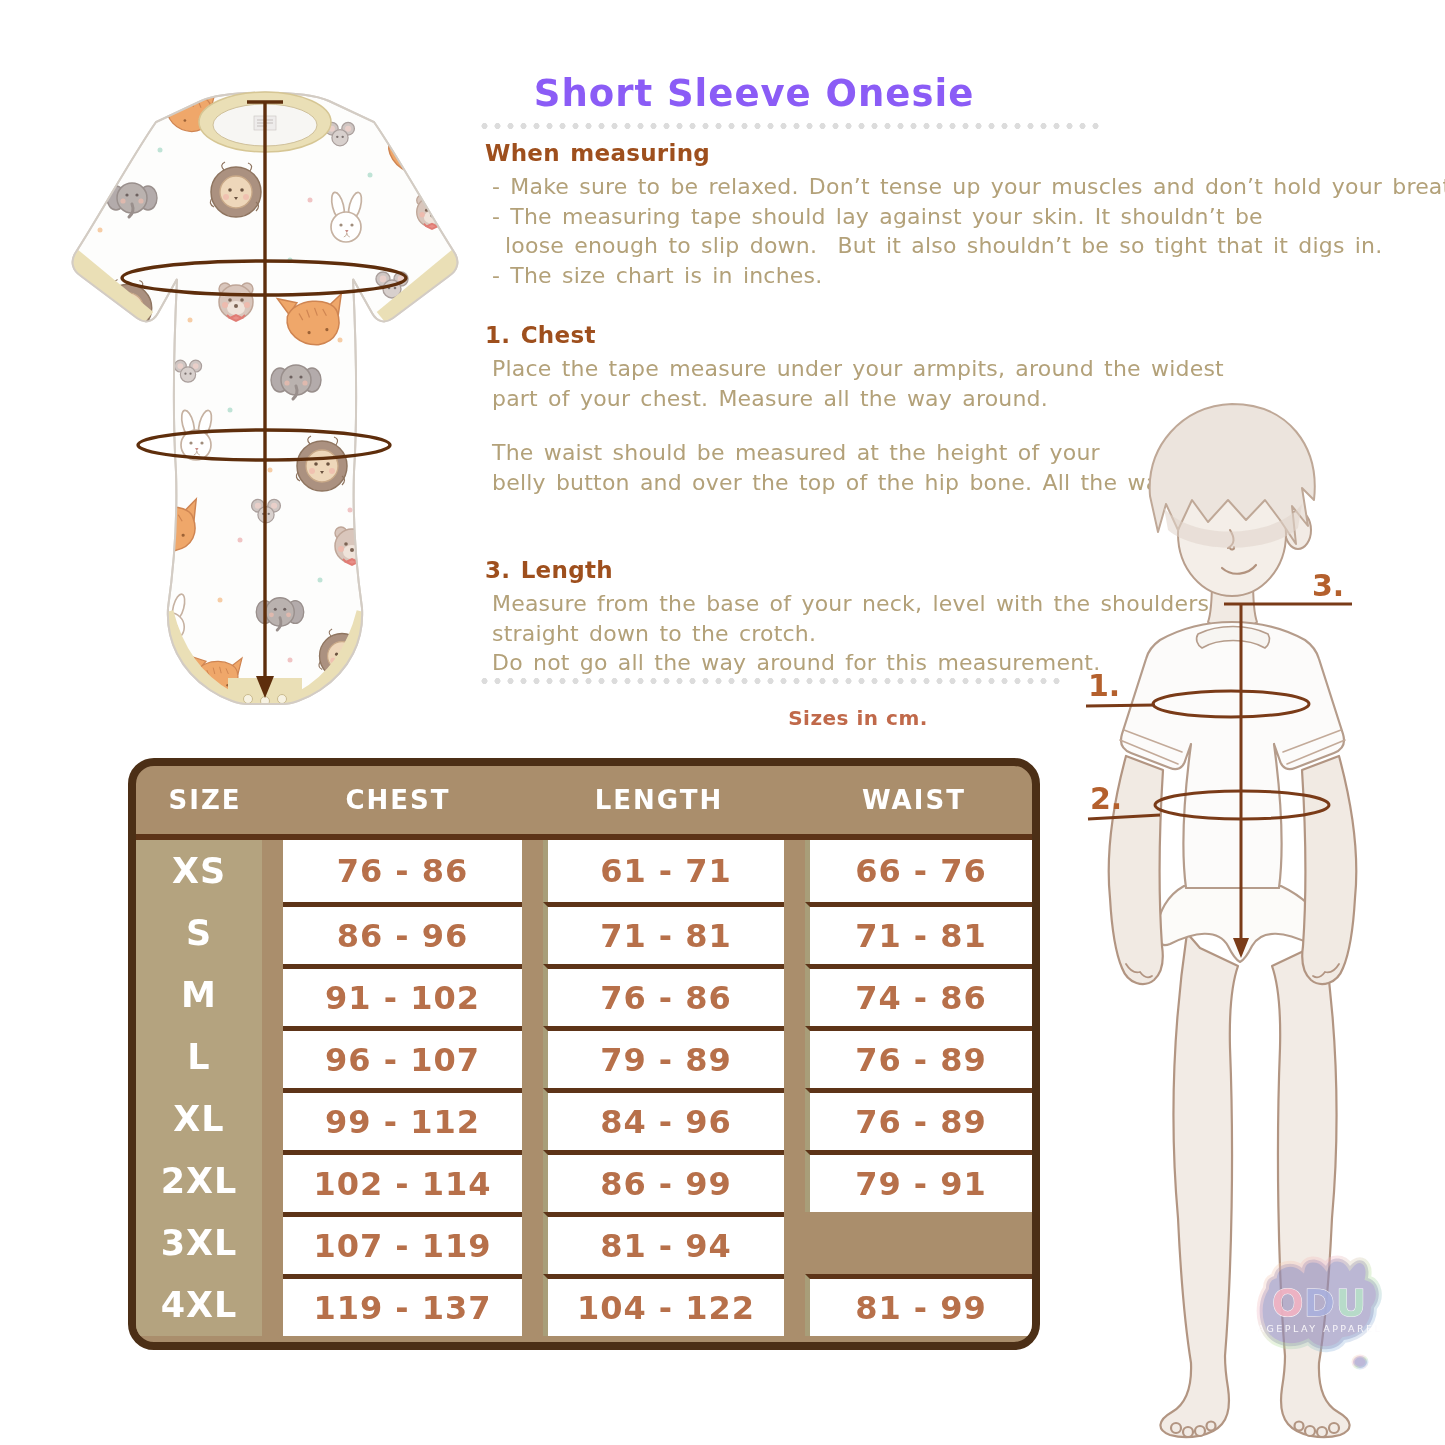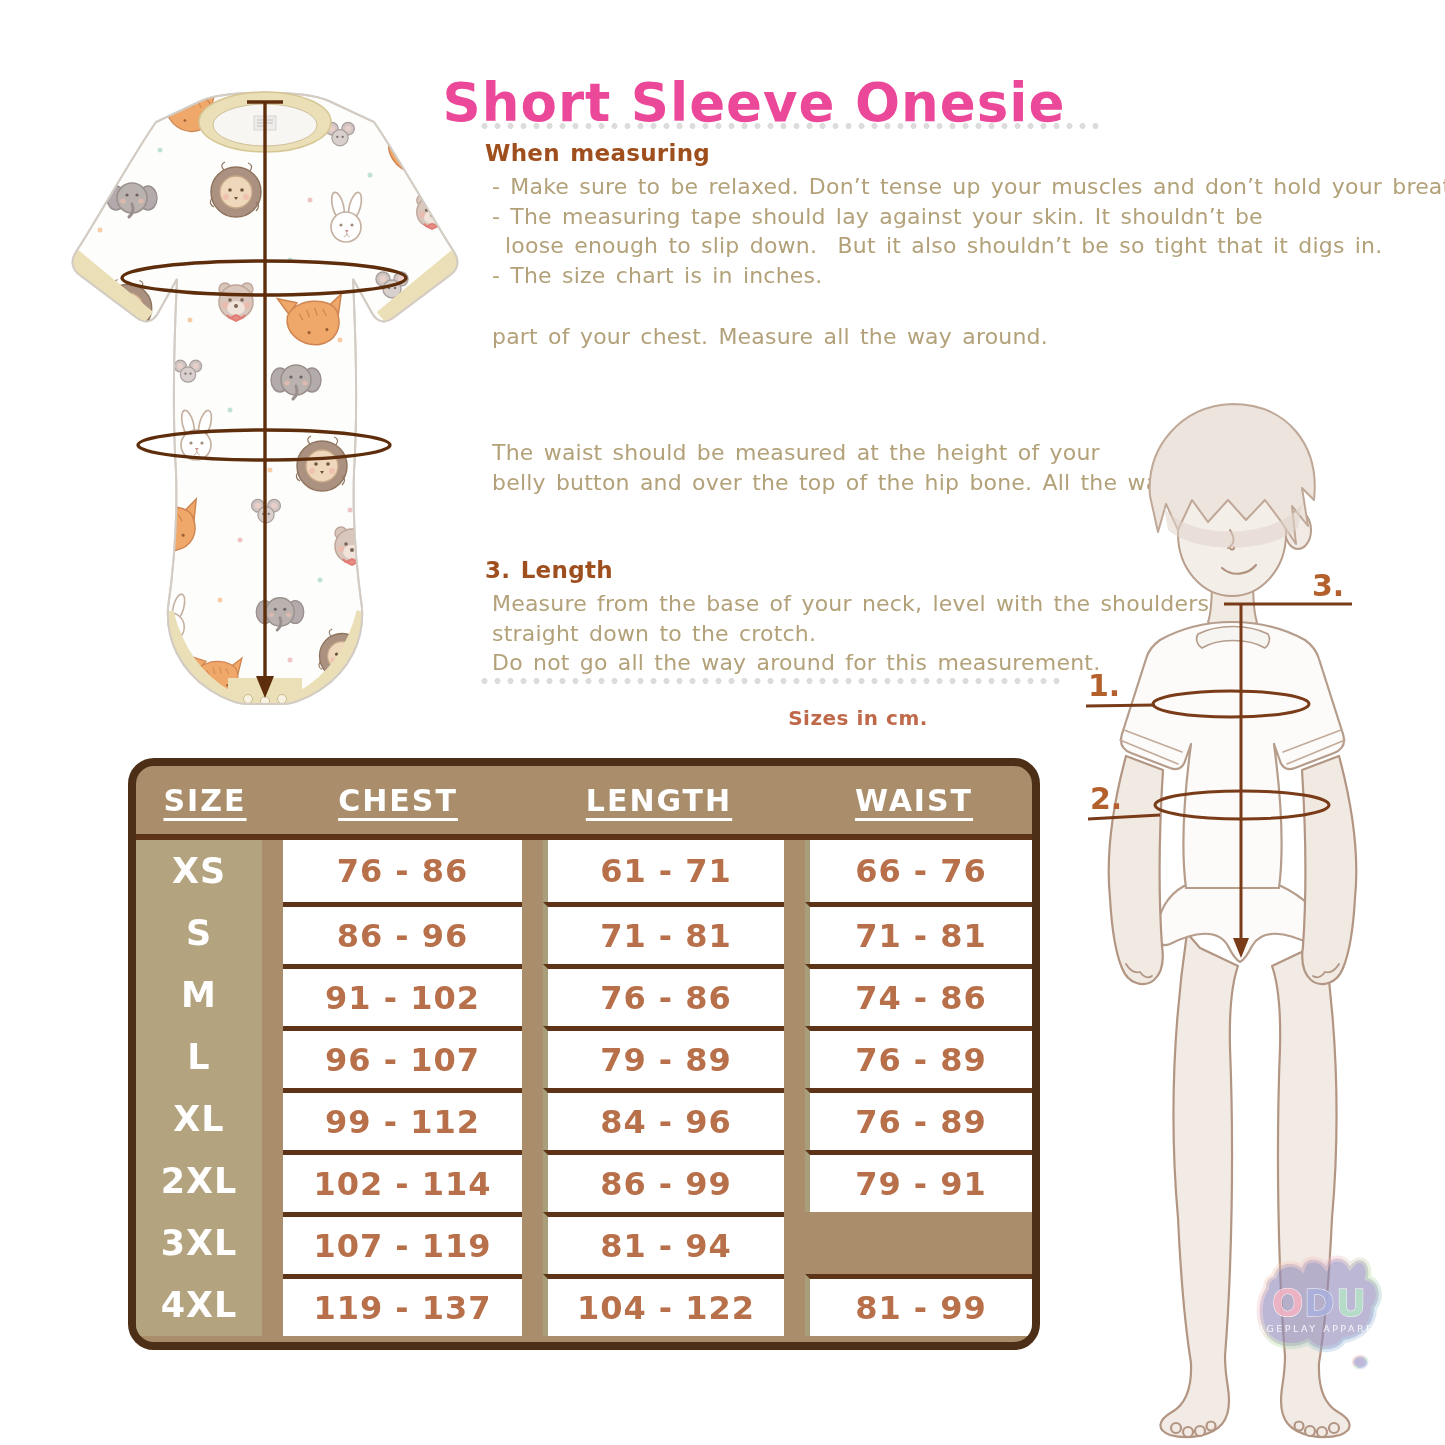--- a/index.html
+++ b/index.html
@@ -1,21 +1,21 @@
 <!DOCTYPE html>
 <html><head>
 <meta charset="utf-8">
 <style>
   html,body{margin:0;padding:0;}
   body{width:1445px;height:1445px;position:relative;background:#ffffff;
        font-family:"DejaVu Sans","Liberation Sans",sans-serif;overflow:hidden;}
   .abs{position:absolute;}
   
-  .title{left:430px;top:72px;width:648px;text-align:center;font-size:53px;font-weight:bold;
-         color:#ec4899;letter-spacing:1px;}
+  .title{left:430px;top:72px;width:648px;text-align:center;font-size:37px;font-weight:bold;
+         color:#8b5cf6;letter-spacing:1px;}
   .dots{height:8px;background-image:radial-gradient(circle,#dcdcdc 2.8px,rgba(0,0,0,0) 3.3px);
         background-size:13px 8px;background-repeat:repeat-x;background-position:0 center;}
   .dots1{left:478px;top:122px;width:622px;}
   .dots2{left:478px;top:677px;width:586px;}
   .instr-head{font-size:23px;font-weight:bold;color:#9e4f1d;letter-spacing:.3px;word-spacing:2px;}
   .instr-line{font-size:22px;color:#b3a179;letter-spacing:.2px;word-spacing:3px;line-height:29.5px;
               padding-left:7px;white-space:pre;}
   .instr-line.indent{padding-left:20px;}
   .block{left:485px;}
   .b-when{top:140px;}
@@ -24,22 +24,22 @@
   .b-length{top:557px;}
   .block .instr-head{margin-bottom:6px;}
   .sizes-note{left:688px;top:706px;width:340px;text-align:center;font-size:20px;font-weight:600;
               color:#c0694a;letter-spacing:.5px;}
   
   .stable{left:128px;top:758px;width:912px;height:592px;box-sizing:border-box;
           border:8px solid #4c2f16;border-radius:26px;background:#aa8e6c;overflow:hidden;}
   .thead{display:grid;grid-template-columns:126px 260px 262px 1fr;height:68px;
          border-bottom:6px solid #5d3418;}
   .thead .hc{display:flex;align-items:center;justify-content:center;color:#ffffff;
-         font-size:30px;font-weight:bold;letter-spacing:2px;
-         text-decoration:underline;text-decoration-color:#ffffff;
+         font-size:26px;font-weight:bold;letter-spacing:2px;
+         text-decoration-color:#ffffff;
          text-decoration-thickness:3px;text-underline-offset:7px;padding-left:12px;}
   .trow{display:grid;grid-template-columns:126px 260px 262px 1fr;height:62px;}
   .cell{display:flex;align-items:center;justify-content:center;box-sizing:border-box;text-align:center;}
   .c-size{background:#b4a37f;color:#ffffff;font-size:35px;font-weight:bold;letter-spacing:1px;}
   .c-val{background:#ffffff;color:#b7704a;font-size:32px;font-weight:bold;letter-spacing:1px;margin-left:21px;}
   .c-val.vsep{border-left:5px solid #a89e79;}
   .trow + .trow .c-val{border-top:5px solid #5d3418;}
 </style>
 </head>
 <body>
@@ -206,20 +206,22 @@
 
 <div class="abs block b-when">
   <div class="instr-head">When measuring</div>
   <div class="instr-line">- Make sure to be relaxed. Don’t tense up your muscles and don’t hold your breath.</div>
   <div class="instr-line">- The measuring tape should lay against your skin. It shouldn’t be</div>
   <div class="instr-line indent">loose enough to slip down.  But it also shouldn’t be so tight that it digs in.</div>
   <div class="instr-line">- The size chart is in inches.</div>
 </div>
 
 <div class="abs block b-chest">
+  <div class="instr-head">1. Chest</div>
+  <div class="instr-line">Place the tape measure under your armpits, around the widest</div>
   <div class="instr-line">part of your chest. Measure all the way around.</div>
 </div>
 
 <div class="abs block b-waist">
   <div class="instr-line">The waist should be measured at the height of your</div>
   <div class="instr-line">belly button and over the top of the hip bone. All the way around.</div>
 </div>
 
 <div class="abs block b-length">
   <div class="instr-head">3. Length</div>

